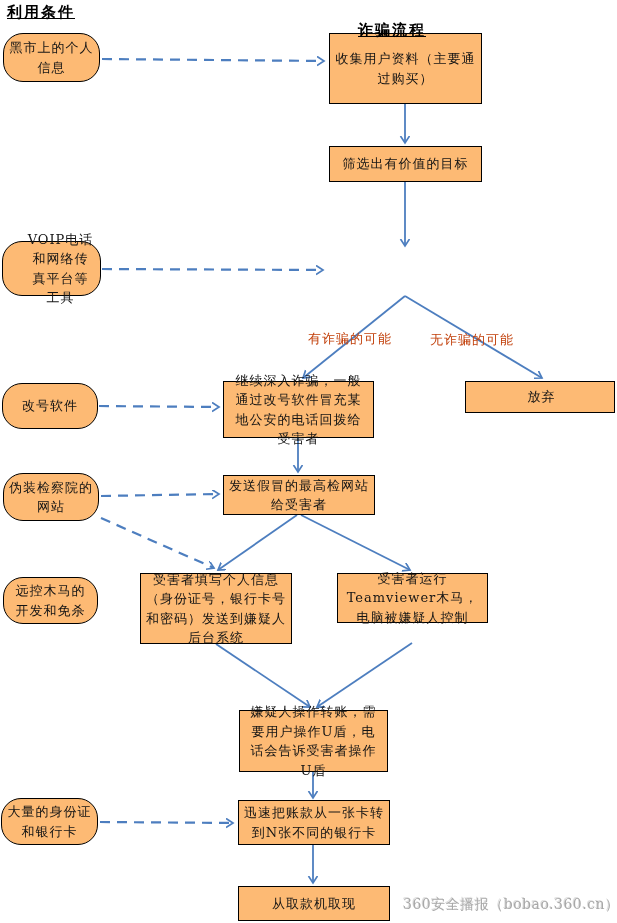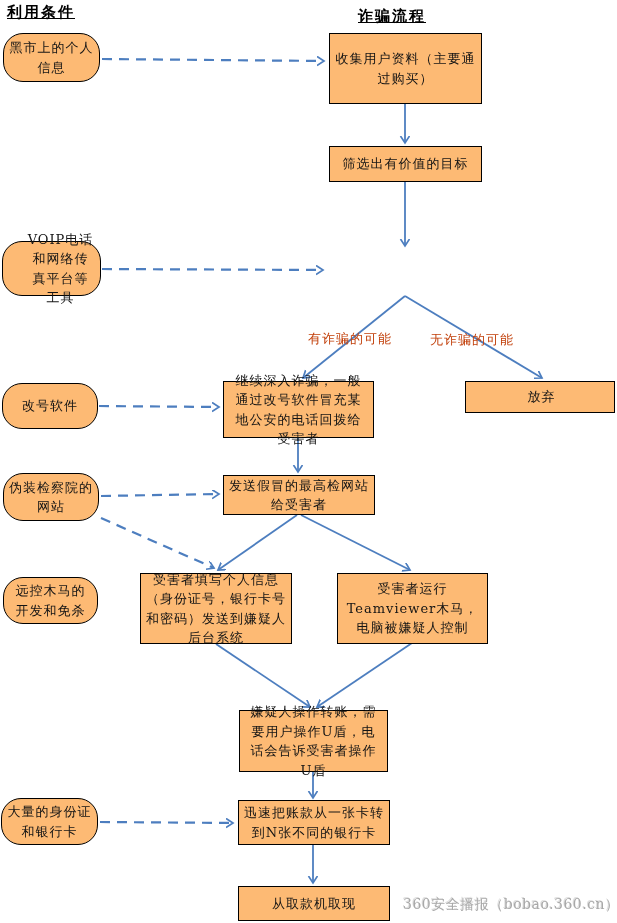--- a/index.html
+++ b/index.html
@@ -31,21 +31,21 @@
   svg.arrows { position:absolute; left:0; top:0; z-index:1; }
   .arrow-solid  { stroke:#4d7ebf; stroke-width:1.8; fill:none; }
   .arrow-dashed { stroke:#4d7ebf; stroke-width:2.2; fill:none; stroke-dasharray:10 7; }
 </style>
 </head>
 <body>
 
 <div class="canvas">
 
   <div class="heading" style="left:7px; top:3px;">利用条件</div>
-  <div class="heading" style="left:358px; top:7px;">诈骗流程</div>
+  <div class="heading" style="left:358px; top:21px;">诈骗流程</div>
 
   <svg class="arrows" width="617" height="923" viewBox="0 0 617 923">
     <defs>
       <marker id="ah" markerWidth="12" markerHeight="12" refX="7" refY="4.5" orient="auto" markerUnits="userSpaceOnUse">
         <path d="M0,0 L7,4.5 L0,9" fill="none" stroke="#4d7ebf" stroke-width="1.7"></path>
       </marker>
     </defs>
 
     <path class="arrow-solid" marker-end="url(#ah)" d="M405,92 L405,143"></path>
     <path class="arrow-solid" marker-end="url(#ah)" d="M405,182 L405,246"></path>
@@ -97,21 +97,21 @@
   </div>
   <div class="node" style="left:465px; top:381px; width:150px; height:32px;padding-left:8px;">
     <span>放弃</span>
   </div>
   <div class="node" style="left:223px; top:475px; width:152px; height:40px;">
     <span>发送假冒的最高检网站给受害者</span>
   </div>
   <div class="node" style="left:140px; top:573px; width:152px; height:71px;">
     <span>受害者填写个人信息（身份证号，银行卡号和密码）发送到嫌疑人后台系统</span>
   </div>
-  <div class="node" style="left:337px; top:573px; width:151px; height:71px;">
+  <div class="node" style="left:337px; top:573px; width:151px; height:50px;">
     <span>受害者运行Teamviewer木马，电脑被嫌疑人控制</span>
   </div>
   <div class="node" style="left:239px; top:710px; width:149px; height:62px;">
     <span>嫌疑人操作转账，需要用户操作U盾，电话会告诉受害者操作U盾</span>
   </div>
   <div class="node" style="left:238px; top:800px; width:152px; height:45px;">
     <span>迅速把账款从一张卡转到N张不同的银行卡</span>
   </div>
   <div class="node" style="left:238px; top:886px; width:152px; height:35px;">
     <span>从取款机取现</span>

